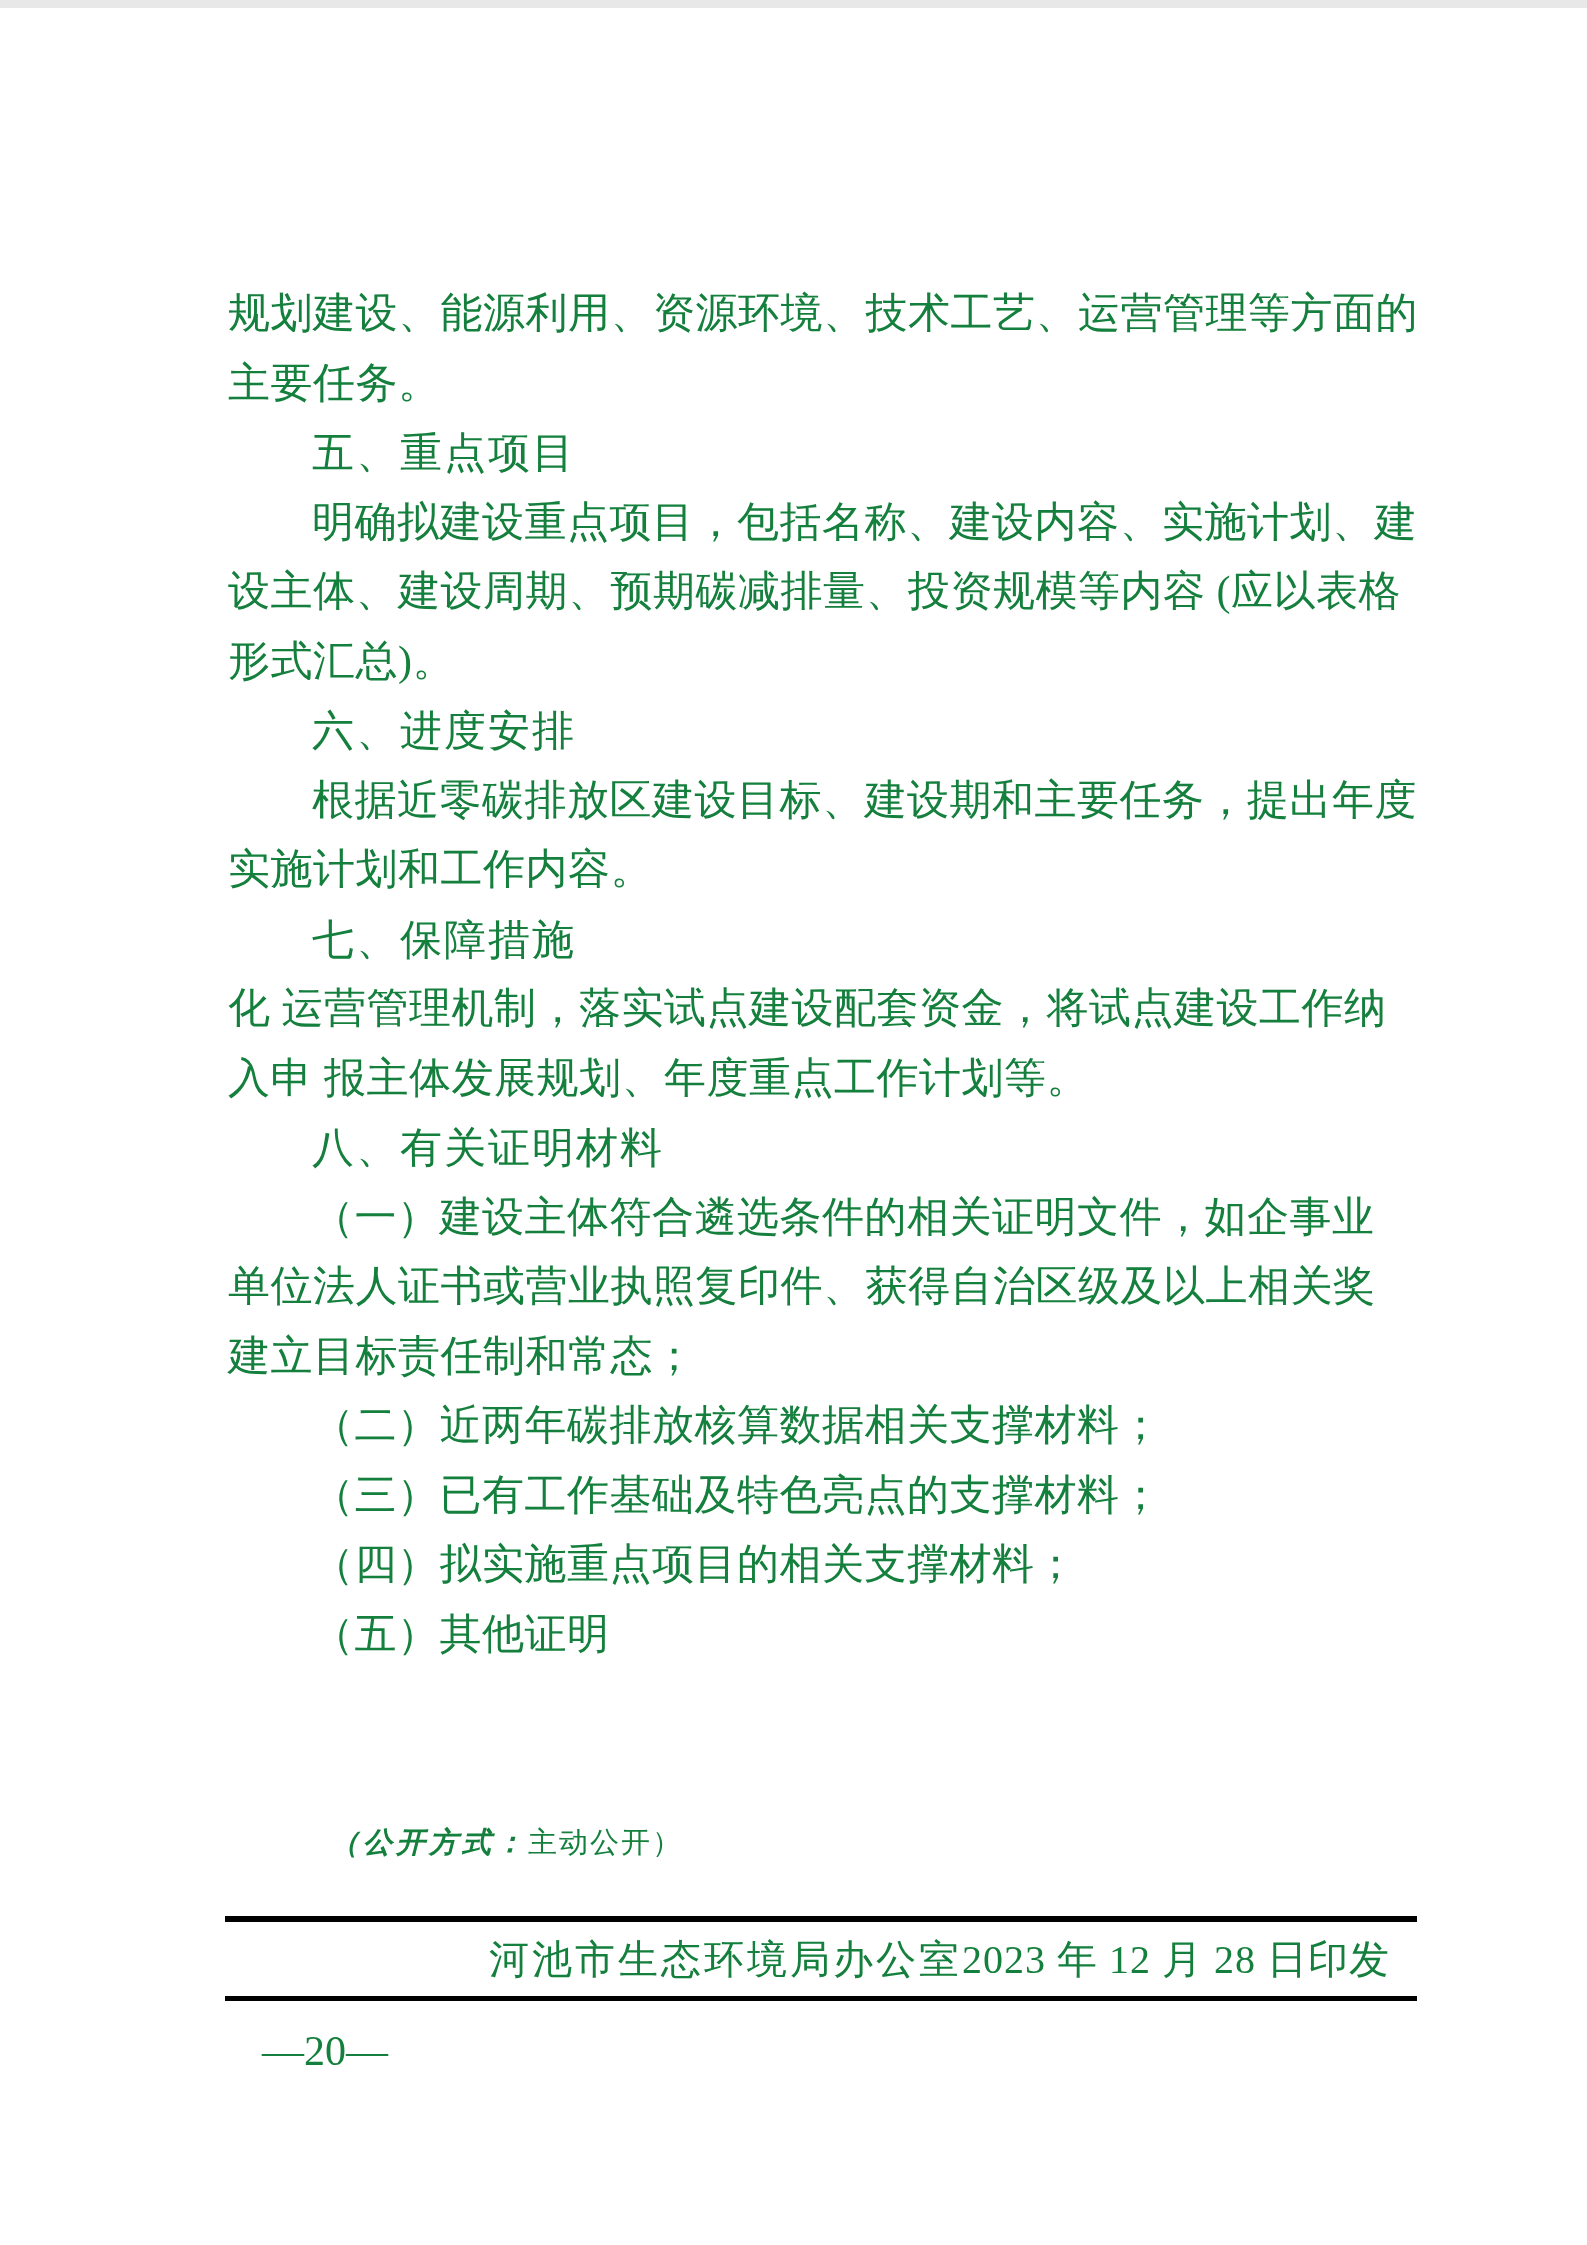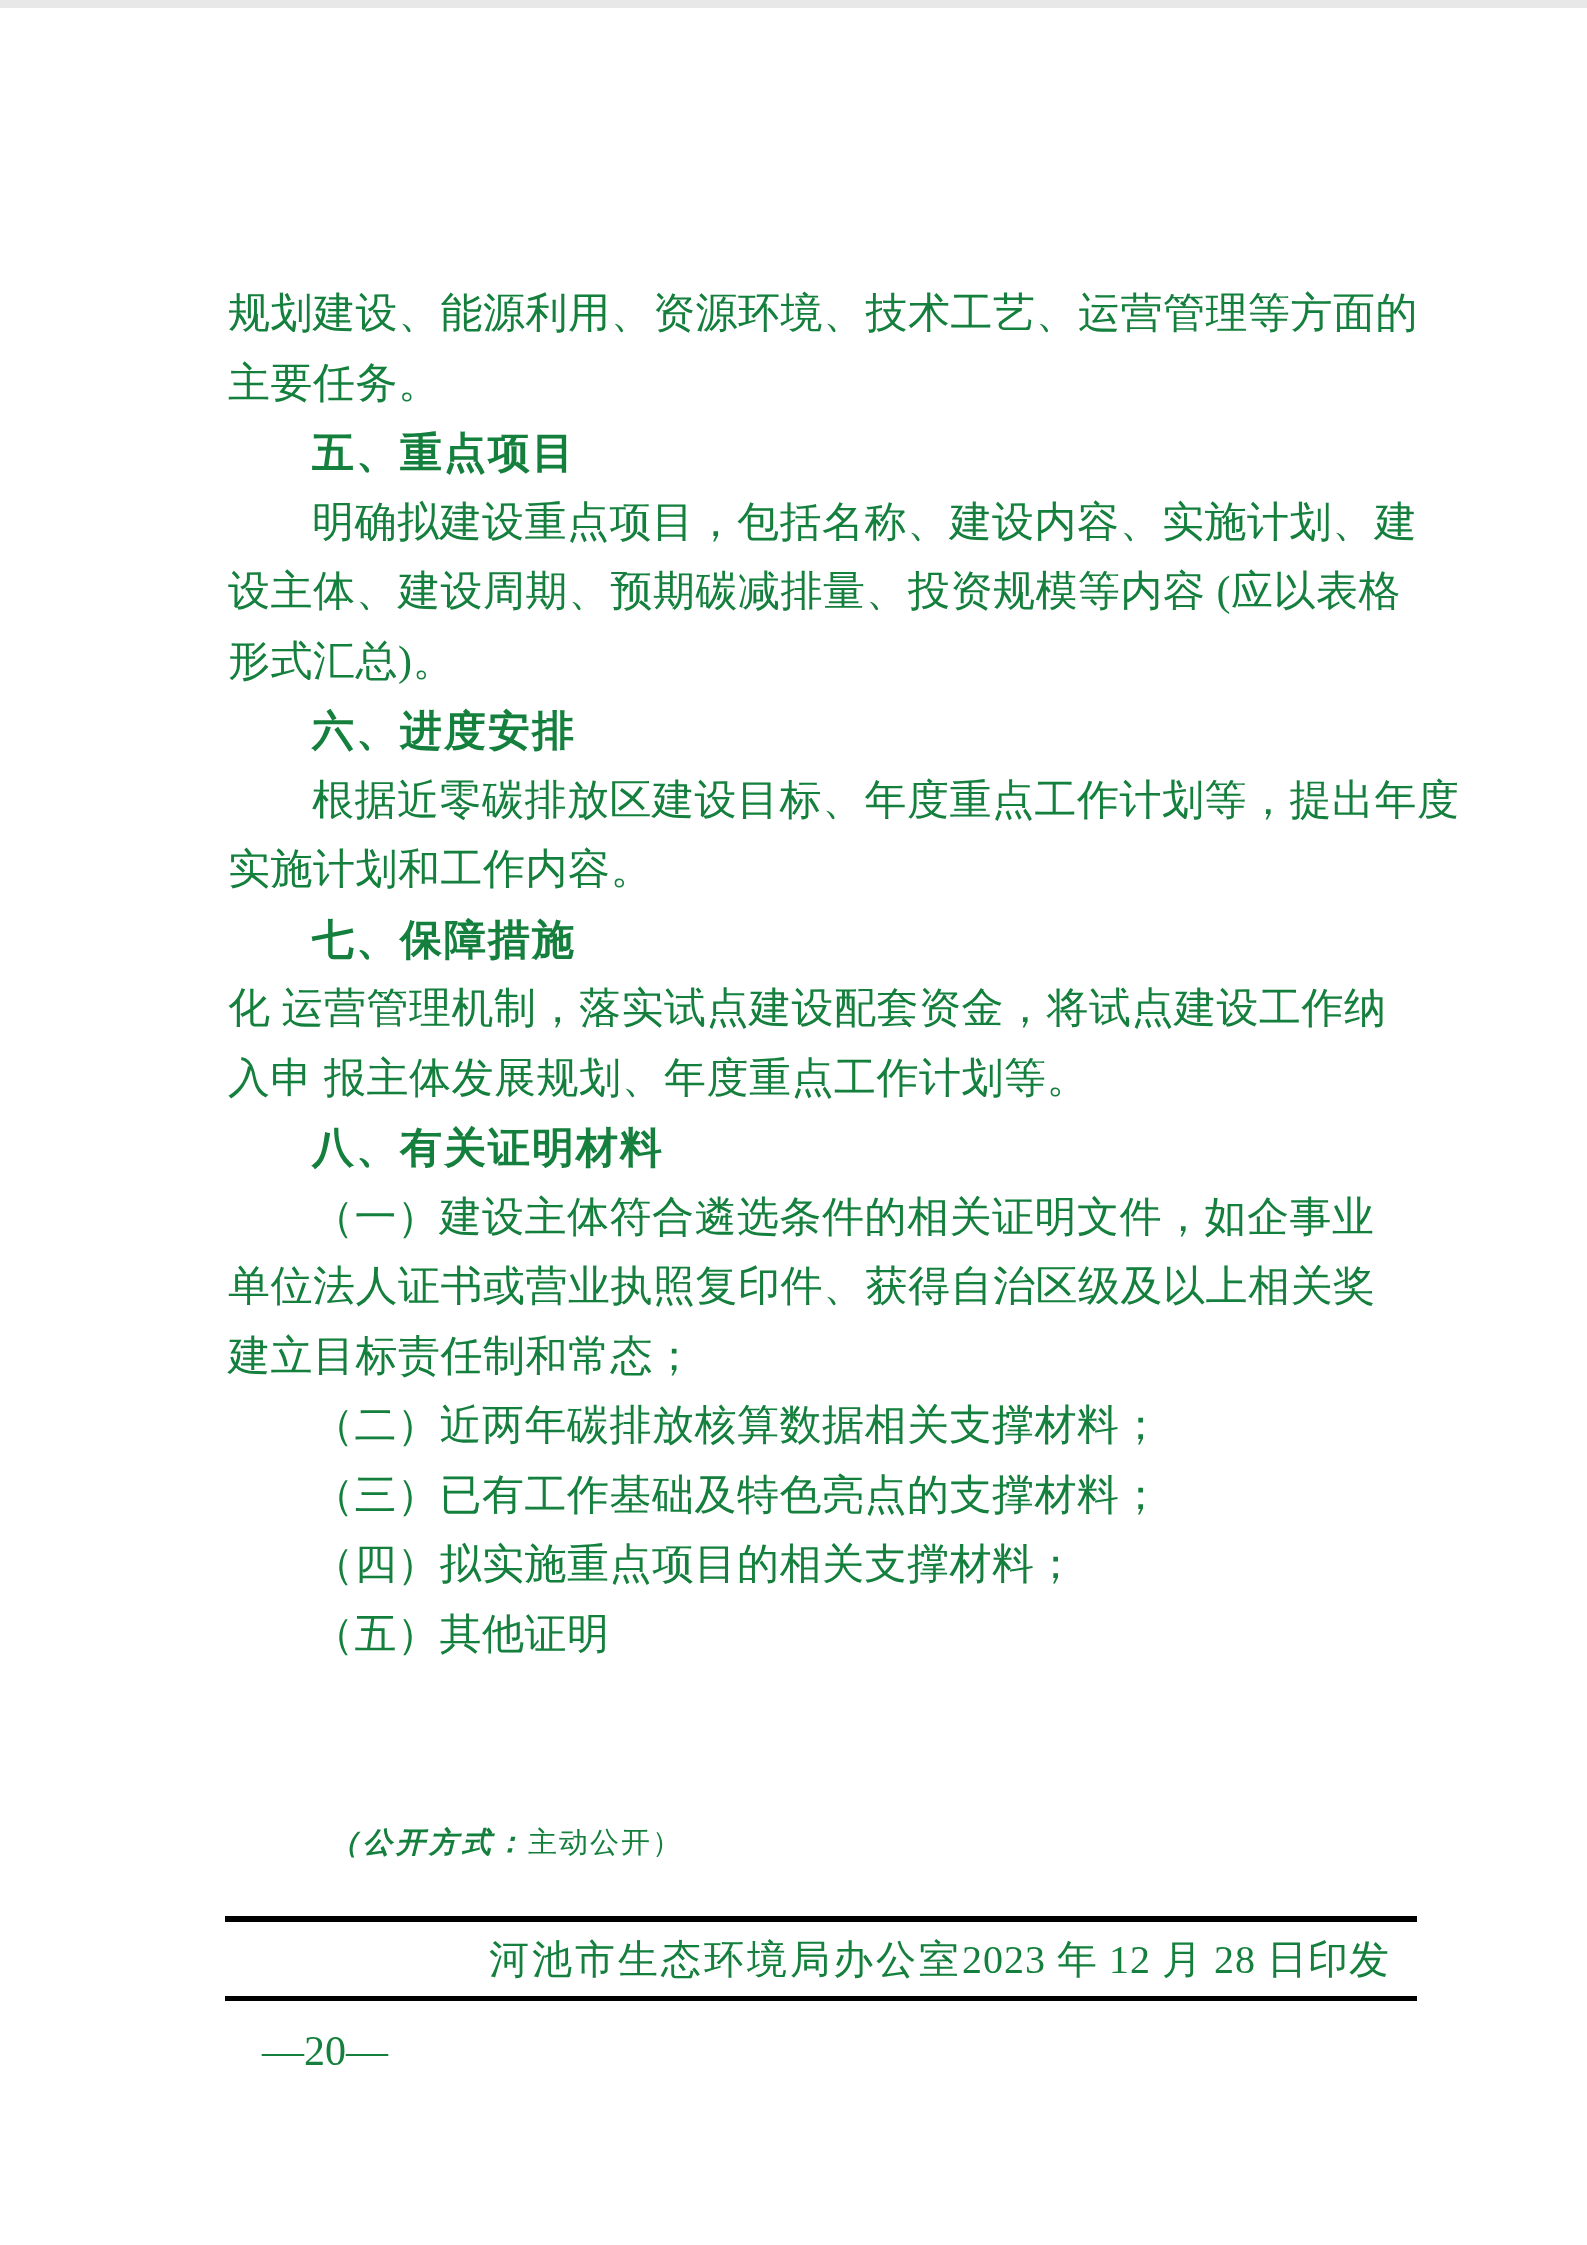--- a/index.html
+++ b/index.html
@@ -21,21 +21,21 @@
   }
   .line {
     height: 69.5px;
     line-height: 69.5px;
     font-size: 42px;
     white-space: nowrap;
     letter-spacing: 0.5px;
   }
   .line.indent { padding-left: 84px; }
   .line.heading {
-    font-weight: 700;
+    font-weight: 400;
     font-family: "Liberation Sans", "DejaVu Sans", sans-serif;
     letter-spacing: 2px;
   }
   .publicity {
     position: absolute;
     left: 330px;
     top: 1798px;
     height: 72px;
     line-height: 72px;
     font-size: 29px;
@@ -87,21 +87,21 @@
 <div class="page">
 
   <div class="body-text">
     <div class="line">规划建设、能源利用、资源环境、技术工艺、运营管理等方面的</div>
     <div class="line">主要任务。</div>
     <div class="line heading indent">五、重点项目</div>
     <div class="line indent">明确拟建设重点项目，包括名称、建设内容、实施计划、建</div>
     <div class="line">设主体、建设周期、预期碳减排量、投资规模等内容 (应以表格</div>
     <div class="line">形式汇总)。</div>
     <div class="line heading indent">六、进度安排</div>
-    <div class="line indent">根据近零碳排放区建设目标、年度重点工作计划等，提出年度</div>
+    <div class="line indent">根据近零碳排放区建设目标、建设期和主要任务，提出年度</div>
     <div class="line">实施计划和工作内容。</div>
     <div class="line heading indent">七、保障措施</div>
     <div class="line">化 运营管理机制，落实试点建设配套资金，将试点建设工作纳</div>
     <div class="line">入申 报主体发展规划、年度重点工作计划等。</div>
     <div class="line heading indent">八、有关证明材料</div>
     <div class="line indent">（一）建设主体符合遴选条件的相关证明文件，如企事业</div>
     <div class="line">单位法人证书或营业执照复印件、获得自治区级及以上相关奖</div>
     <div class="line">建立目标责任制和常态；</div>
     <div class="line indent">（二）近两年碳排放核算数据相关支撑材料；</div>
     <div class="line indent">（三）已有工作基础及特色亮点的支撑材料；</div>

